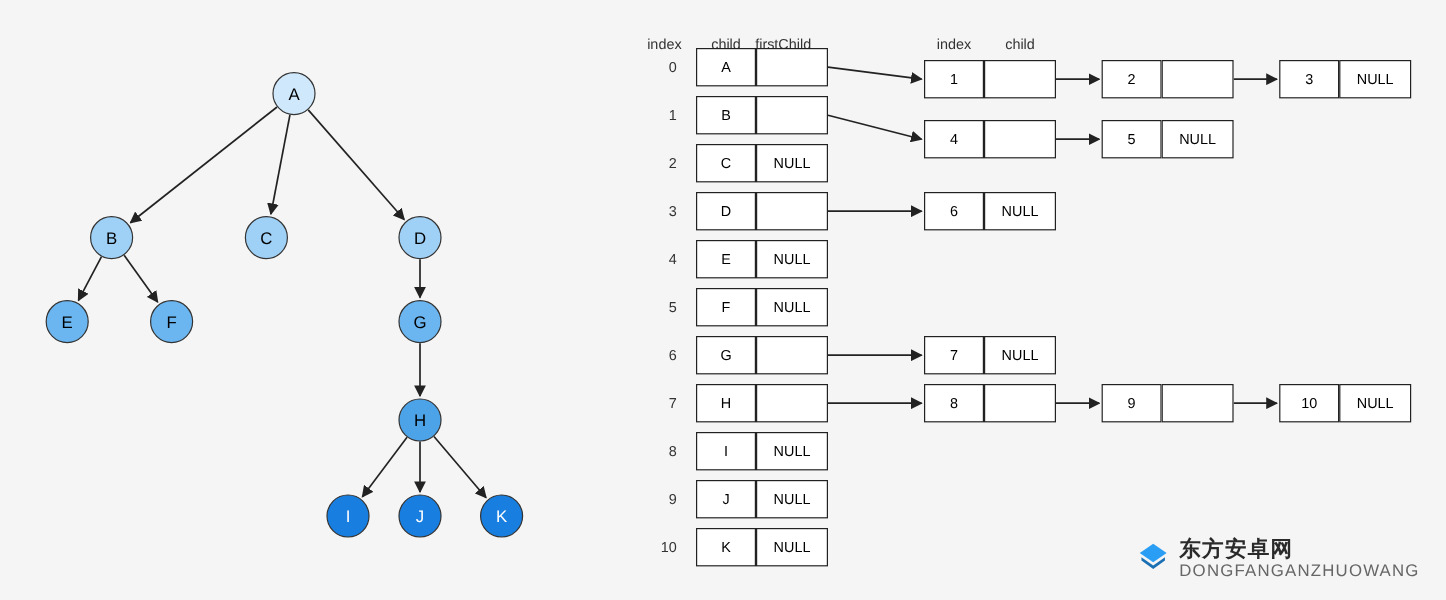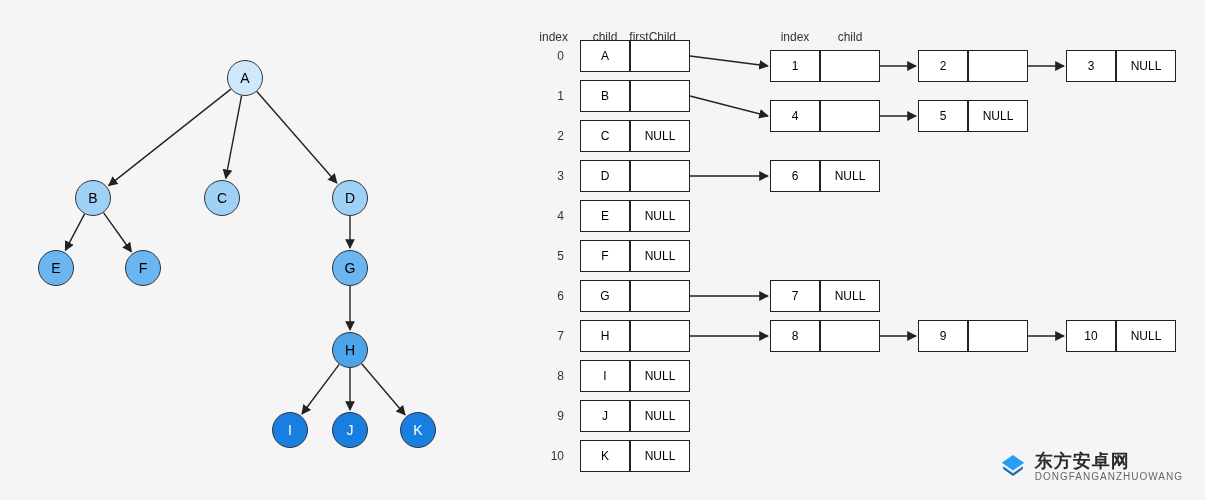--- a/index.html
+++ b/index.html
@@ -33,21 +33,21 @@
     box-sizing:border-box;
   }
   .w50 { width:50px; }
   .w60 { width:60px; }
 
   
   .wm { position:absolute; right:22px; bottom:18px; display:flex; align-items:center; gap:8px; }
   .wm-icon { width:28px; height:28px; }
   .wm-texts { display:flex; flex-direction:column; line-height:1; }
   .wm-t1 { font-size:18px; font-weight:700; color:#2a2a2a; letter-spacing:1px; }
-  .wm-t2 { font-size:10px; color:#666; letter-spacing:1px; margin-top:2px; }
+  .wm-t2 { font-size:14px; color:#666; letter-spacing:1px; margin-top:2px; }
 
   svg.edges { position:absolute; left:0; top:0; }
 </style>
 </head>
 <body>
 
 <div class="stage">
 
   <div class="left" id="treePanel">
     <svg class="edges" id="treeSvg" width="520" height="500">

